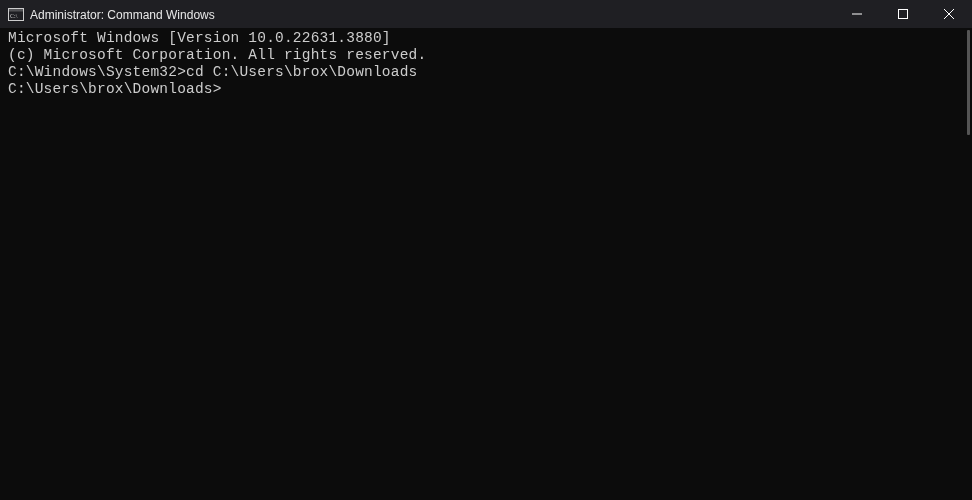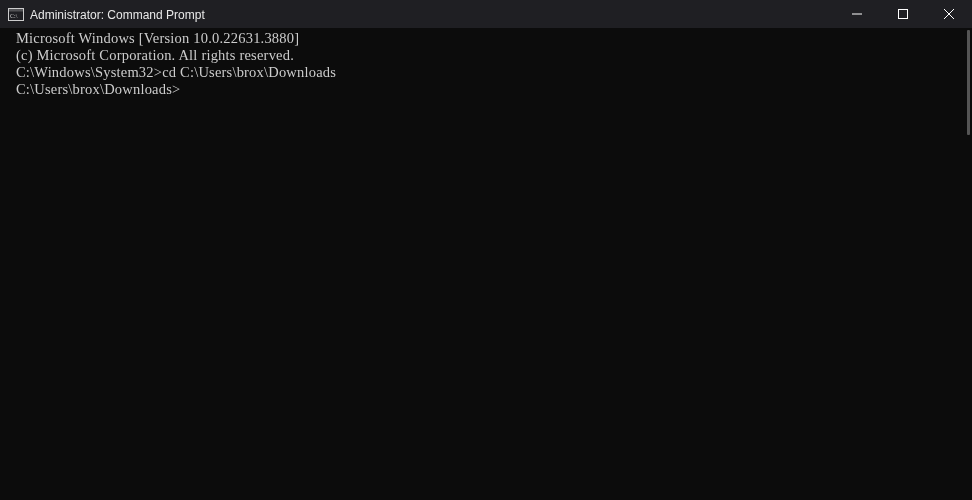--- a/index.html
+++ b/index.html
@@ -49,22 +49,22 @@
       height: 28px;
       display: flex;
       align-items: center;
       justify-content: center;
       color: #ffffff;
     }
     .terminal-area {
       position: relative;
       background: #0c0c0c;
       height: calc(100% - 28px);
-      padding: 2px 16px;
-      font-family: Liberation Serif, serif;
+      padding: 2px 8px;
+      font-family: Liberation Mono, monospace;
       font-size: 14.5px;
       line-height: 17px;
       color: #cccccc;
       white-space: pre;
       letter-spacing: 0.2px;
     }
     .terminal-line {
       display: block;
     }
     .scrollbar-track {
@@ -81,21 +81,21 @@
 <body>
 
 <div class="titlebar">
   <span class="titlebar-icon">
     <svg width="16" height="13" viewBox="0 0 16 13">
       <rect x="0.5" y="0.5" width="15" height="12" fill="none" stroke="#cccccc" stroke-width="1"></rect>
       <rect x="0.5" y="0.5" width="15" height="3" fill="#cccccc" opacity="0.3"></rect>
       <text x="2" y="10" font-family="Consolas" font-size="6" fill="#cccccc">C:\</text>
     </svg>
   </span>
-  <span class="titlebar-title">Administrator: Command Prompt</span>
+  <span class="titlebar-title">Administrator: Command Windows</span>
   <div class="window-controls">
     <div class="window-control">
       <svg width="10" height="10" viewBox="0 0 10 10">
         <line x1="0" y1="5" x2="10" y2="5" stroke="#ffffff" stroke-width="1"></line>
       </svg>
     </div>
     <div class="window-control">
       <svg width="10" height="10" viewBox="0 0 10 10">
         <rect x="0.5" y="0.5" width="9" height="9" fill="none" stroke="#ffffff" stroke-width="1"></rect>
       </svg>

